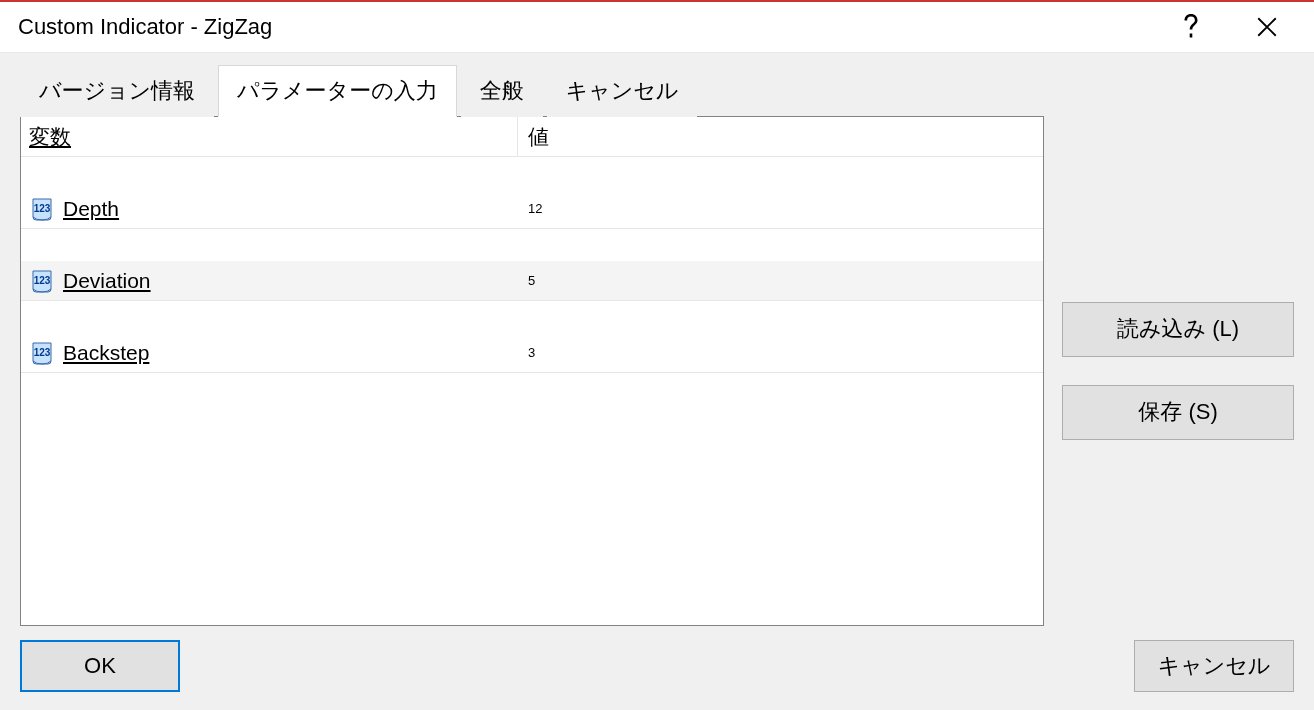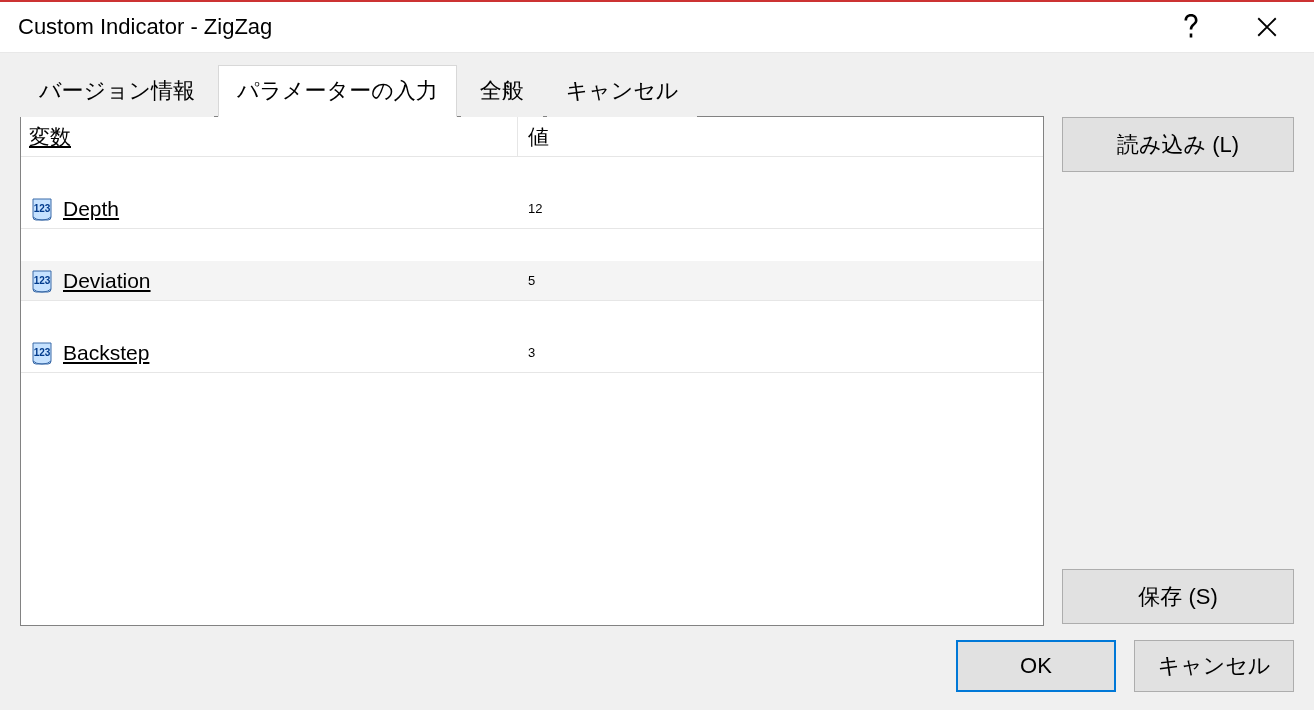--- a/index.html
+++ b/index.html
@@ -112,39 +112,38 @@
     align-items: center;
     justify-content: center;
     margin-right: 2px;
   }
   .var-name { font-size: 21px; }
   .val-text { font-size: 13px; }
   .side-buttons {
     width: 232px;
     display: flex;
     flex-direction: column;
-    justify-content: space-between;
+    justify-content: center;
     gap: 28px;
     padding-bottom: 2px;
   }
   .btn {
     height: 55px;
     background: #e1e1e1;
     border: 1px solid #adadad;
     font-size: 22px;
     display: flex;
     align-items: center;
     justify-content: center;
     cursor: pointer;
     color:#000;
   }
   .footer {
     display: flex;
-    justify-content: flex-end;
-    gap: 18px;
+    justify-content: space-between;
     padding-top: 14px;
   }
   .footer .btn { width: 160px; height: 52px; }
   .btn.primary {
     border: 2px solid #0078d7;
   }
 </style>
 </head>
 <body>
 

